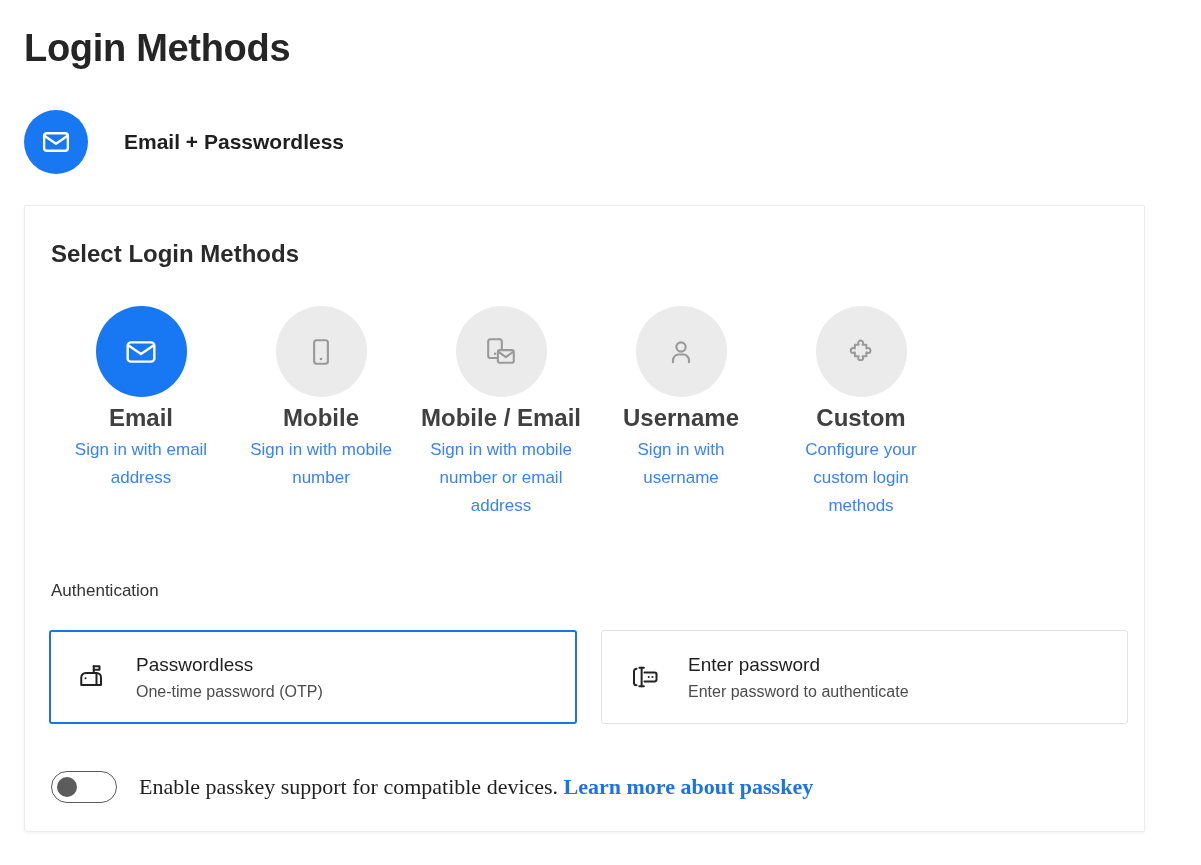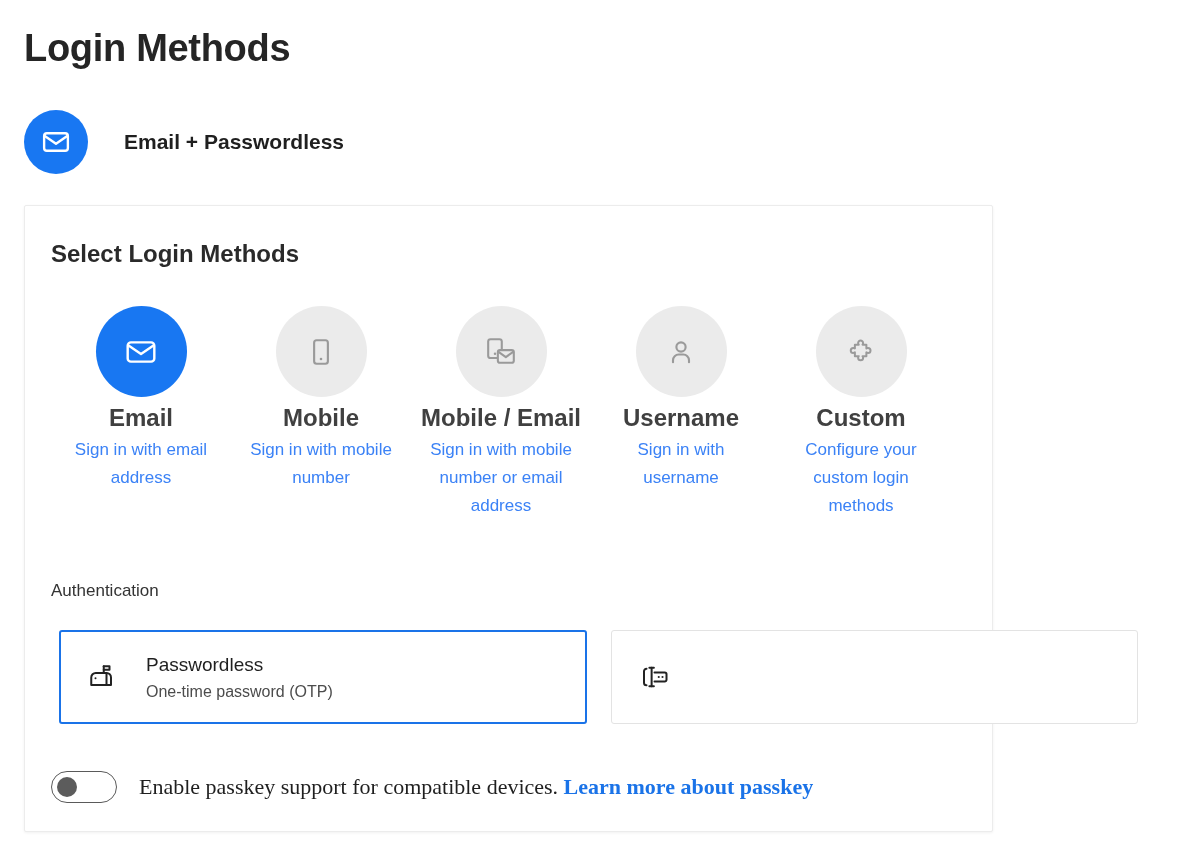--- a/index.html
+++ b/index.html
@@ -59,21 +59,21 @@
     font-weight: 600;
     color: #1f1f1f;
     white-space: nowrap;
   }
 
   
   .card {
     position: absolute;
     left: 24px;
     top: 205px;
-    width: 969px;
+    width: 1121px;
     height: 627px;
     box-sizing: border-box;
     background: #ffffff;
     border: 1px solid #ececec;
     border-radius: 2px;
     box-shadow: 0 1px 3px rgba(0,0,0,0.06);
   }
 
   .card-title {
     position: absolute;
@@ -139,21 +139,21 @@
     position: absolute;
     left: 26px;
     top: 375px;
     font-size: 17px;
     font-weight: 400;
     color: #333333;
   }
 
   .auth-row {
     position: absolute;
-    left: 34px;
+    left: 24px;
     top: 424px;
     width: 1079px;
     display: flex;
     gap: 24px;
   }
   .auth-option {
     flex: 1 1 0;
     height: 94px;
     box-sizing: border-box;
     border: 1px solid #e3e3e3;
@@ -345,20 +345,24 @@
           <svg width="30" height="30" viewBox="0 0 24 24" fill="none" stroke="#222222" stroke-width="1.6" stroke-linecap="round" stroke-linejoin="round">
             <path d="M5.2 5.4a2 2 0 0 0-2 2v9.2a2 2 0 0 0 2 2"></path>
             <path d="M9.3 4.6v14.8"></path>
             <path d="M7.5 4.6h3.6"></path>
             <path d="M7.5 19.4h3.6"></path>
             <path d="M11.6 8.4h8.2a1.4 1.4 0 0 1 1.4 1.4v4.4a1.4 1.4 0 0 1-1.4 1.4h-8.2"></path>
             <circle cx="15" cy="12" r="0.85" fill="#222222" stroke="none"></circle>
             <circle cx="18" cy="12" r="0.85" fill="#222222" stroke="none"></circle>
           </svg>
         </div>
+        <div class="auth-texts">
+          <div class="auth-title">Enter password</div>
+          <div class="auth-sub">Enter password to authenticate</div>
+        </div>
       </div>
 
     </div>
 
     <div class="passkey-row">
       <div class="toggle">
         <div class="knob"></div>
       </div>
       <div class="passkey-text">
         <span>Enable passkey support for compatible devices.</span>

